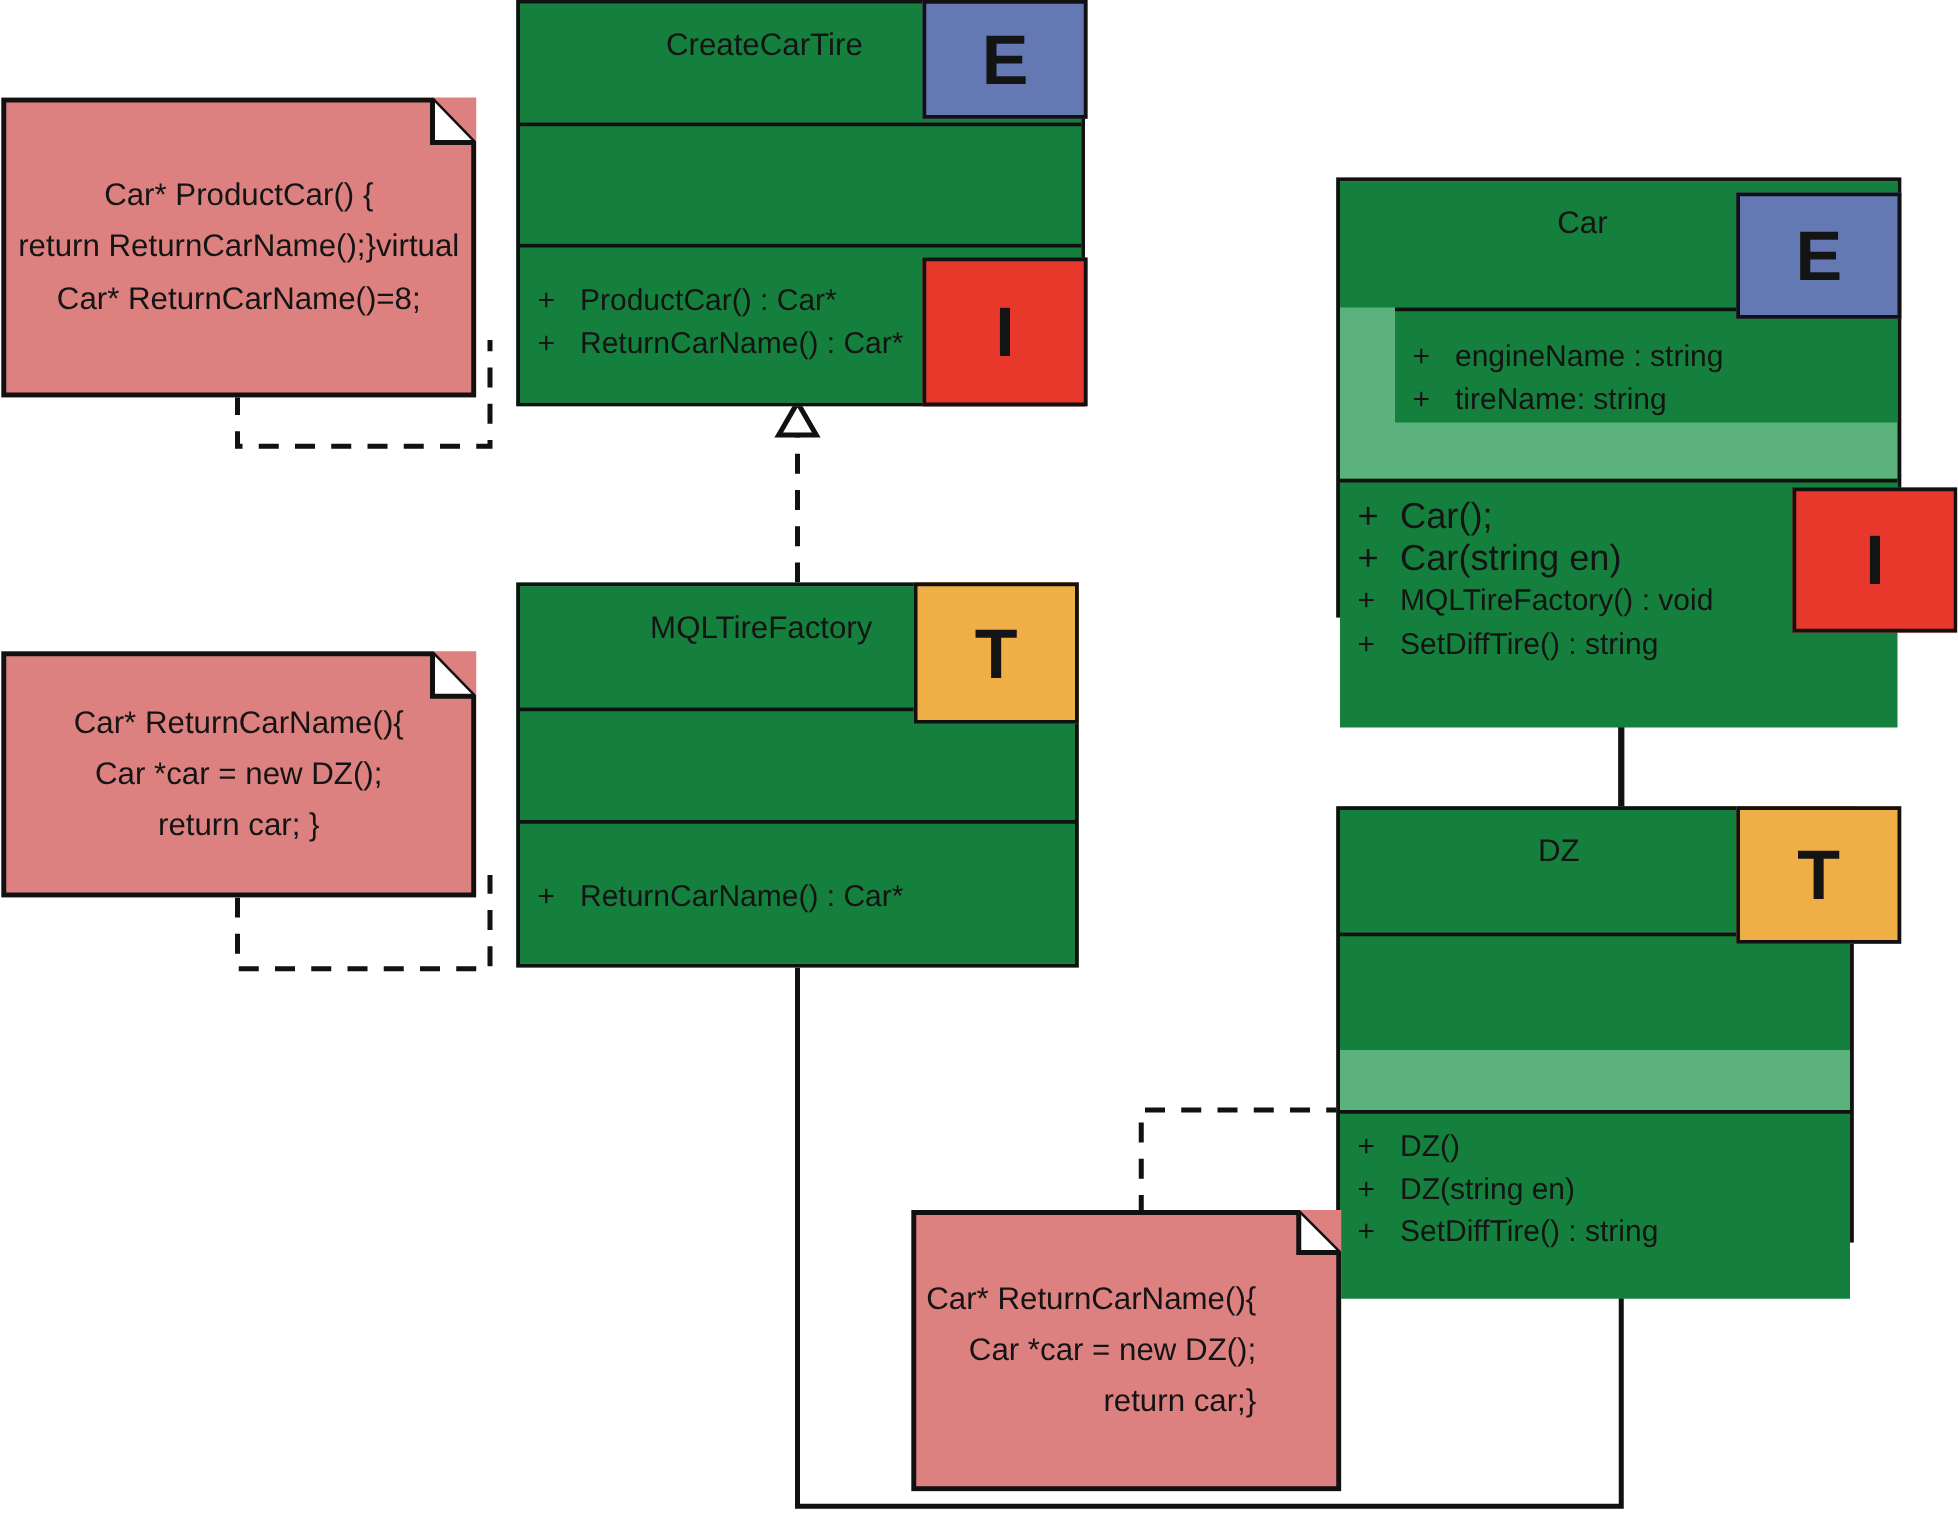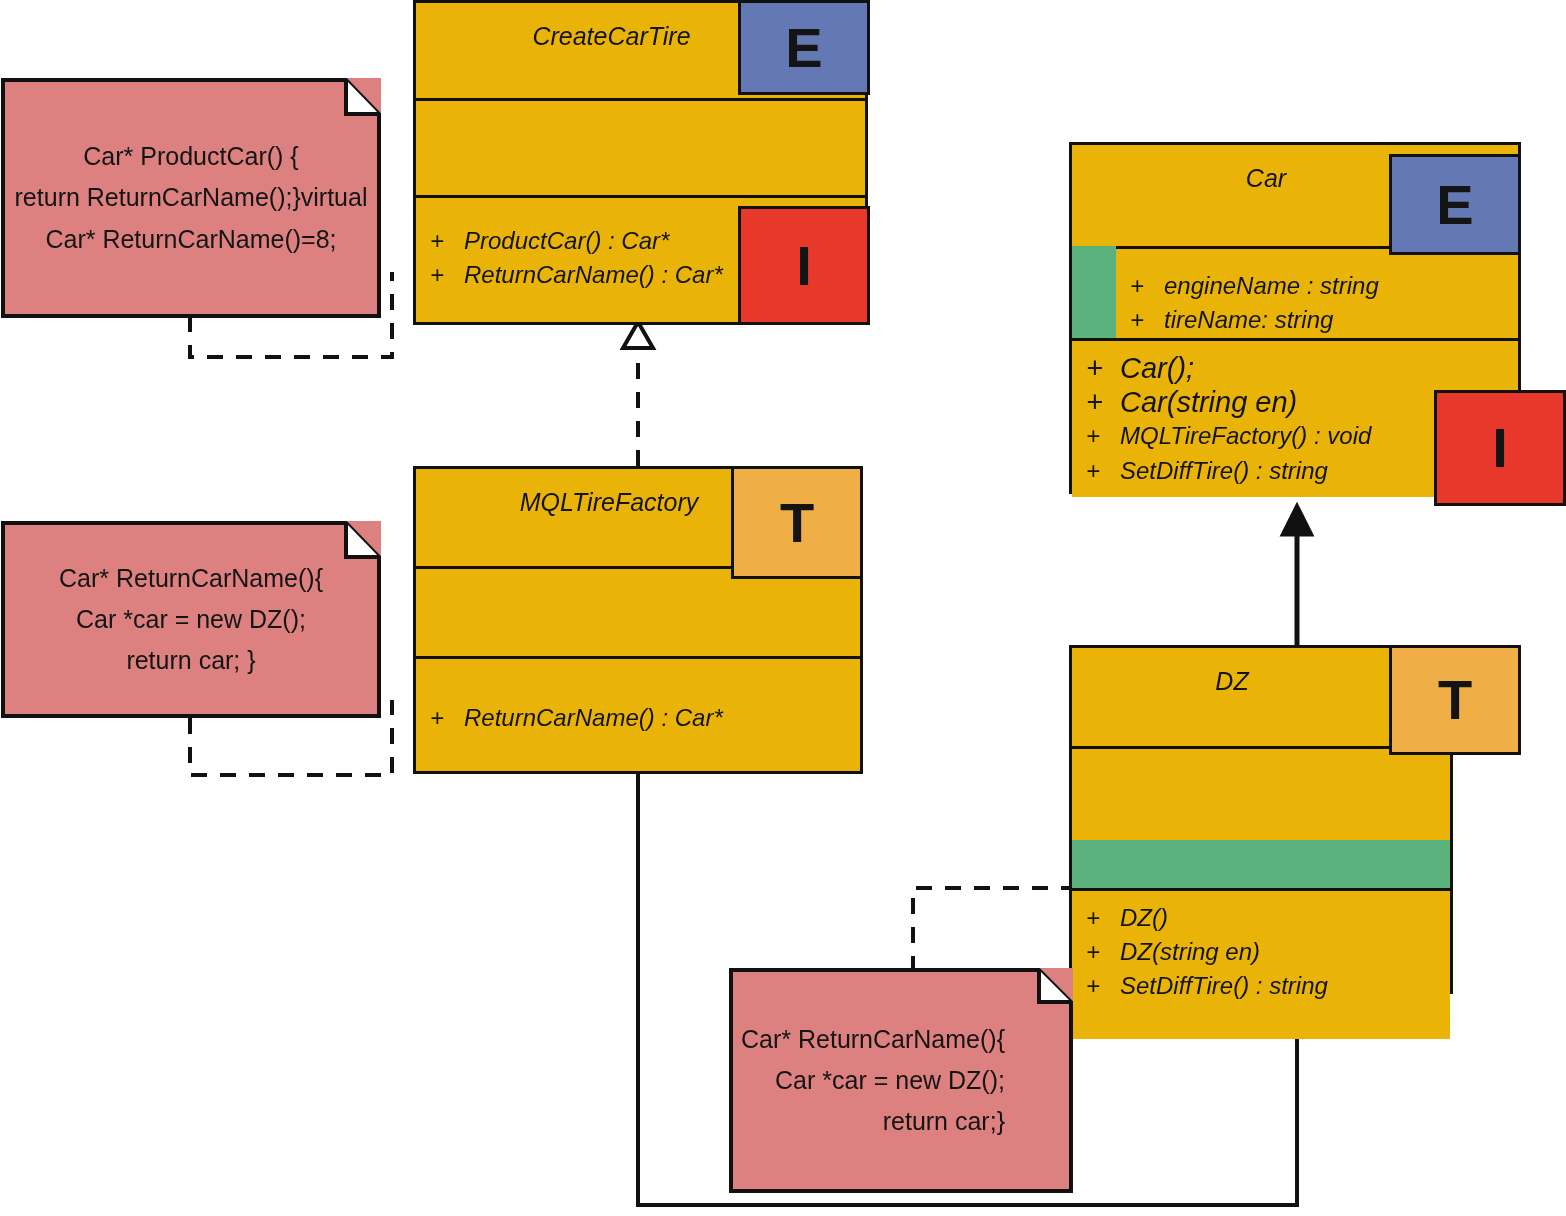--- a/index.html
+++ b/index.html
@@ -33,22 +33,21 @@
   
   .uml-class {
     position: absolute;
     box-sizing: border-box;
     border: 3px solid #111111;
     background: #5CB27C;
   }
   .uml-compartment {
     position: relative;
     box-sizing: border-box;
-    background: #eab308;
-    font-style: italic;
+    background: #15803d;
   }
   .uml-compartment + .uml-compartment {
     border-top: 3px solid #111111;
   }
   .uml-title {
     text-align: center;
     font-size: 25px;
     line-height: 1.1;
     padding-top: 20px;
     padding-right: 58px;
@@ -202,21 +201,21 @@
       <div class="uml-title">Car</div>
     </div>
     <div class="uml-compartment uml-members" style="height:92px; padding-top:20px;margin-left:44px;">
       <span class="uml-member">
         <span class="vis">+</span><span>engineName :  string</span>
       </span>
       <span class="uml-member">
         <span class="vis">+</span><span>tireName:  string</span>
       </span>
     </div>
-    <div class="uml-compartment uml-members" style="height:159px; padding-top:10px;">
+    <div class="uml-compartment uml-members" style="height:199px; padding-top:10px;margin-top:45px;">
       <span class="uml-member big">
         <span class="vis">+</span><span>Car();</span>
       </span>
       <span class="uml-member big">
         <span class="vis">+</span><span>Car(string en)</span>
       </span>
       <span class="uml-member">
         <span class="vis">+</span><span>MQLTireFactory() :  void</span>
       </span>
       <span class="uml-member">
@@ -224,21 +223,21 @@
       </span>
     </div>
   </div>
   <div class="badge badge-E" style="left:1389px; top:154px; width:132px; height:101px; font-size:56px;">
     <span>E</span>
   </div>
   <div class="badge badge-I" style="left:1434px; top:390px; width:132px; height:116px; font-size:56px;">
     <span>I</span>
   </div>
 
-  <div class="uml-class" style="left:1069px; top:645px; width:384px; height:349px;">
+  <div class="uml-class" style="left:1069px; top:645px; width:414px; height:349px;">
     <div class="uml-compartment" style="height:98px;">
       <div class="uml-title">DZ</div>
     </div>
     <div class="uml-compartment" style="height:94px;"></div>
     <div class="uml-compartment uml-members" style="height:151px; padding-top:10px;margin-top:48px;">
       <span class="uml-member">
         <span class="vis">+</span><span>DZ()</span>
       </span>
       <span class="uml-member">
         <span class="vis">+</span><span>DZ(string en)</span>

